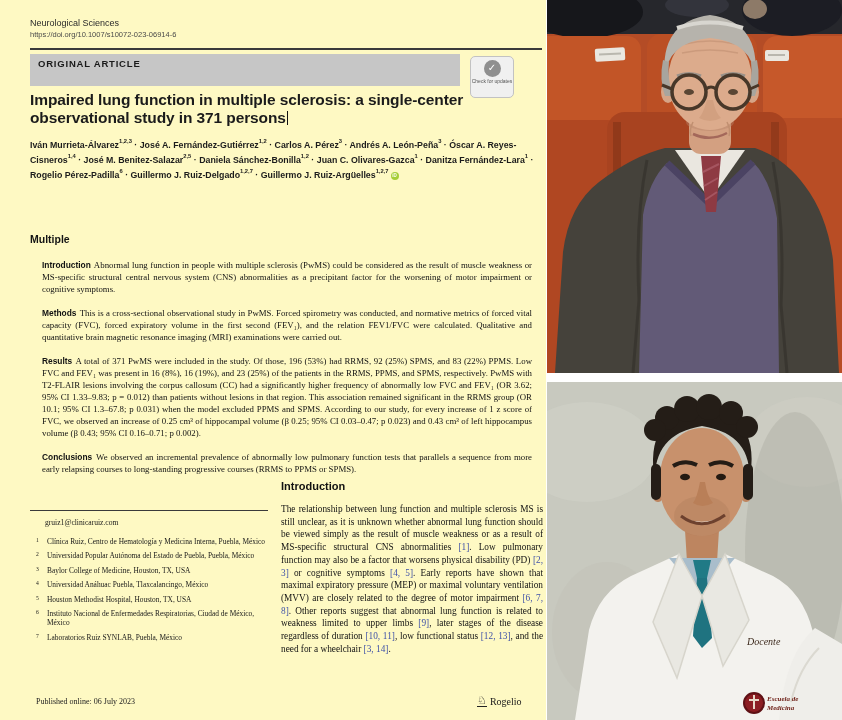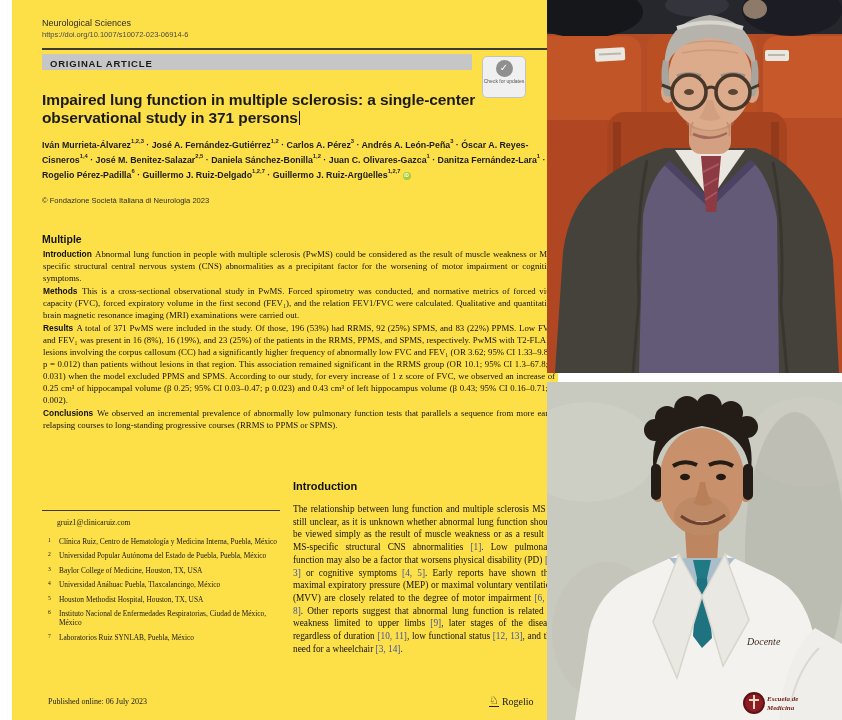--- a/index.html
+++ b/index.html
@@ -1,27 +1,27 @@
 <!DOCTYPE html>
 <html><head>
 <meta charset="utf-8">
 <style>
   * { margin:0; padding:0; box-sizing:border-box; }
   html,body { background:#fff; }
   .stage { position:relative; width:842px; height:720px; background:#fff; overflow:hidden;
            font-family:"Liberation Sans", sans-serif; color:#141414; }
 
   
-  .paper { position:absolute; left:12px; top:0; width:546px; height:720px; background:#fde047; }
+  .paper { position:absolute; left:0; top:0; width:546px; height:720px; background:#fef9c3; }
   .abs { position:absolute; }
 
   .j-name { left:30px; top:18px; font-size:9px; color:#2b2b2b; }
   .j-doi  { left:30px; top:30px; font-size:7.5px; color:#4a4a4a; }
   .head-rule { left:30px; top:48px; width:512px; height:1.5px; background:#3a3a3a; }
-  .banner { left:30px; top:54px; width:430px; height:16px; background:#c6c6c6;
+  .banner { left:30px; top:54px; width:430px; height:32px; background:#c6c6c6;
             font-size:9.5px; font-weight:bold; letter-spacing:.8px; line-height:20px;
             padding-left:8px; color:#1a1a1a; }
 
   .updates-badge { left:470px; top:56px; width:44px; height:42px; background:#f0f0f0;
                    border:1px solid #c2c2c2; border-radius:5px; text-align:center; padding-top:3px; }
   .updates-circle { width:17px; height:17px; border-radius:50%; background:#8f8f8f; color:#fff;
                     font-size:10px; line-height:16px; margin:0 auto; }
   .updates-label { font-size:5px; color:#555; line-height:1.3; margin-top:1px; }
 
   .title { left:30px; top:91px; width:505px; font-size:15.5px; font-weight:bold;
@@ -35,21 +35,21 @@
   .orcid { display:inline-block; width:8px; height:8px; border-radius:50%; background:#a6ce39;
            color:#fff; font-size:4.5px; font-weight:bold; line-height:8px; text-align:center;
            margin-left:2px; vertical-align:1px; }
 
   .received { left:30px; top:195px; width:420px; font-size:7.6px; line-height:1.5; color:#2e2e2e; }
 
   .abstract-h { left:30px; top:233px; font-size:10.5px; font-weight:bold; }
   .abstract-body { left:30px; top:247px; width:514px;
                    font-family:"Liberation Serif","DejaVu Serif",serif;
                    font-size:8.8px; line-height:12px; text-align:justify; color:#121212; }
-  .abs-p { margin:1px; }
+  .abs-p { margin:12px; }
   .sec-label { font-family:"Liberation Sans",sans-serif; font-size:8.4px; padding-right:1px; }
 
   .keywords { left:30px; top:458px; width:514px; font-family:"Liberation Serif","DejaVu Serif",serif;
               font-size:8.8px; color:#121212; }
   .kw-label { font-family:"Liberation Sans",sans-serif; font-size:8.6px; font-weight:bold; padding-right:4px; }
 
   .fn-col { left:30px; top:510px; width:238px; }
   .fn-rule { width:238px; height:1px; background:#3a3a3a; margin-bottom:7px; }
   .corr { font-family:"Liberation Serif","DejaVu Serif",serif; font-size:7.6px; line-height:1.4; color:#181818; }
   .env { font-size:8px; padding-right:4px; }
@@ -92,21 +92,20 @@
     <div class="abs updates-badge">
       <div class="updates-circle">✓</div>
       <div class="updates-label">Check for updates</div>
     </div>
 
     <div class="abs title"><span>Impaired lung function in multiple sclerosis: a single-center observational study in 371 persons</span><span class="caret"></span></div>
 
     <div class="abs authors"><span>Iván Murrieta-Álvarez<sup>1,2,3</sup></span> · <span>José A. Fernández-Gutiérrez<sup>1,2</sup></span> · <span>Carlos A. Pérez<sup>3</sup></span> · <span>Andrés A. León-Peña<sup>3</sup></span> · <span>Óscar A. Reyes-Cisneros<sup>1,4</sup></span> · <span>José M. Benitez-Salazar<sup>2,5</sup></span> · <span>Daniela Sánchez-Bonilla<sup>1,2</sup></span> · <span>Juan C. Olivares-Gazca<sup>1</sup></span> · <span>Danitza Fernández-Lara<sup>1</sup></span> · <span>Rogelio Pérez-Padilla<sup>6</sup></span> · <span>Guillermo J. Ruiz-Delgado<sup>1,2,7</sup></span> · <span>Guillermo J. Ruiz-Argüelles<sup>1,2,7</sup><span class="orcid">iD</span></span></div>
 
     <div class="abs received">
-      <div>© Fondazione Società Italiana di Neurologia 2023</div>
     </div>
 
     <div class="abs abstract-h">Multiple</div>
     <div class="abs abstract-body">
         <p class="abs-p"><b class="sec-label">Introduction</b> Abnormal lung function in people with multiple sclerosis (PwMS) could be considered as the result of muscle weakness or MS-specific structural central nervous system (CNS) abnormalities as a precipitant factor for the worsening of motor impairment or cognitive symptoms.</p>
         <p class="abs-p"><b class="sec-label">Methods</b> This is a cross-sectional observational study in PwMS. Forced spirometry was conducted, and normative metrics of forced vital capacity (FVC), forced expiratory volume in the first second (FEV₁), and the relation FEV1/FVC were calculated. Qualitative and quantitative brain magnetic resonance imaging (MRI) examinations were carried out.</p>
         <p class="abs-p"><b class="sec-label">Results</b> A total of 371 PwMS were included in the study. Of those, 196 (53%) had RRMS, 92 (25%) SPMS, and 83 (22%) PPMS. Low FVC and FEV₁ was present in 16 (8%), 16 (19%), and 23 (25%) of the patients in the RRMS, PPMS, and SPMS, respectively. PwMS with T2-FLAIR lesions involving the corpus callosum (CC) had a significantly higher frequency of abnormally low FVC and FEV₁ (OR 3.62; 95% CI 1.33–9.83; p = 0.012) than patients without lesions in that region. This association remained significant in the RRMS group (OR 10.1; 95% CI 1.3–67.8; p 0.031) when the model excluded PPMS and SPMS. According to our study, for every increase of 1 z score of FVC, we observed an increase of 0.25 cm³ of hippocampal volume (β 0.25; 95% CI 0.03–0.47; p 0.023) and 0.43 cm³ of left hippocampus volume (β 0.43; 95% CI 0.16–0.71; p 0.002).</p>
         <p class="abs-p"><b class="sec-label">Conclusions</b> We observed an incremental prevalence of abnormally low pulmonary function tests that parallels a sequence from more early relapsing courses to long-standing progressive courses (RRMS to PPMS or SPMS).</p>
       </div>
 

